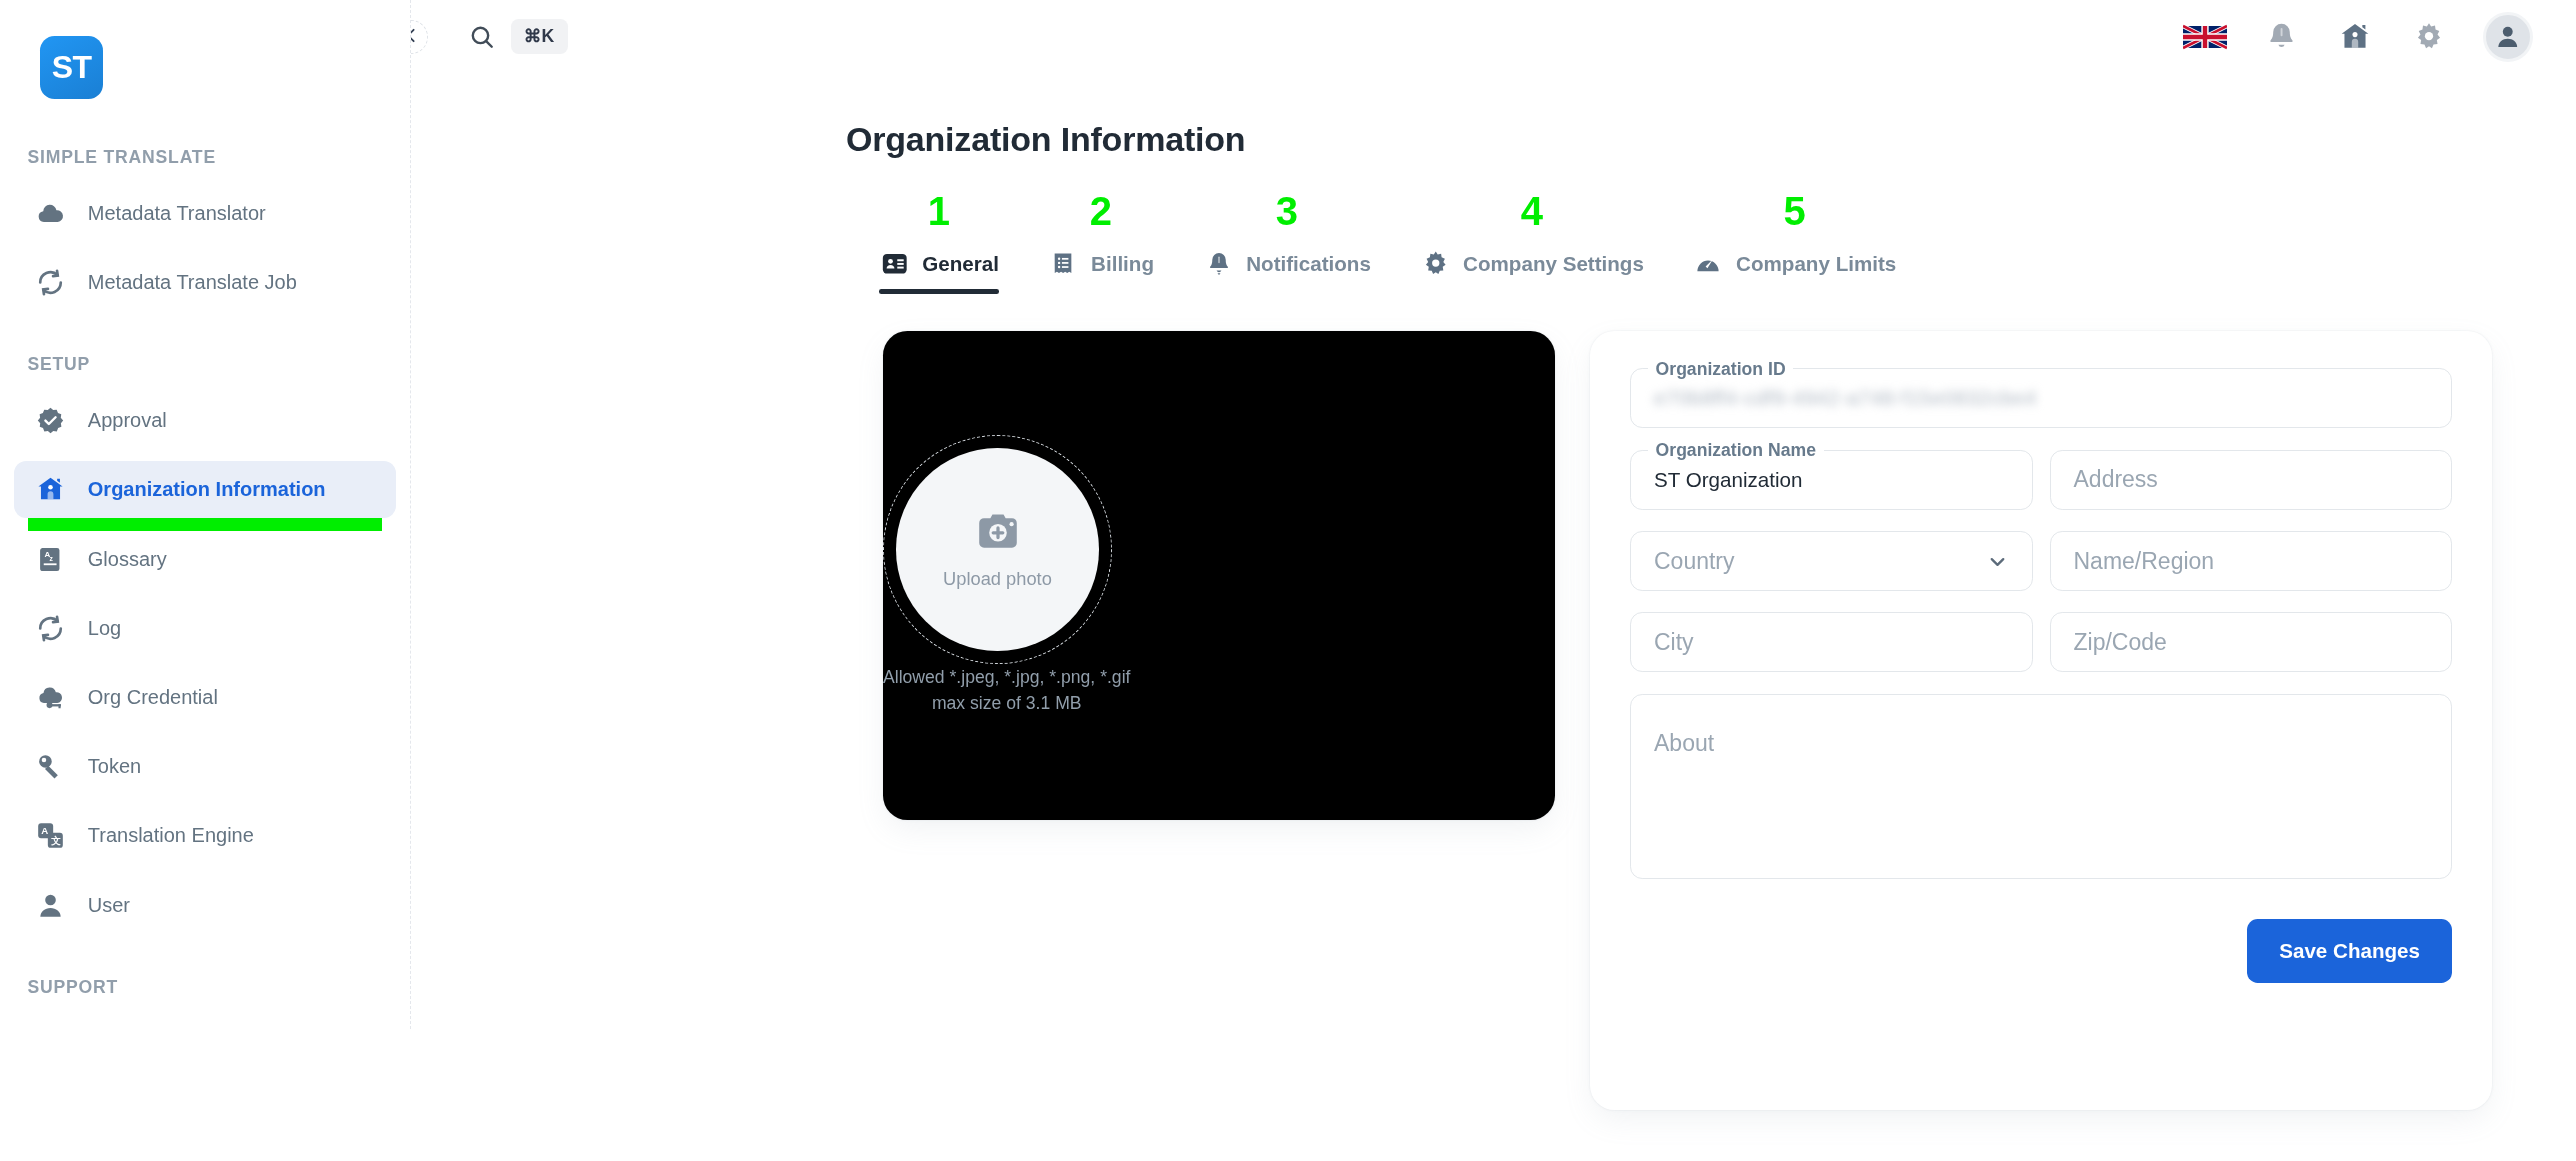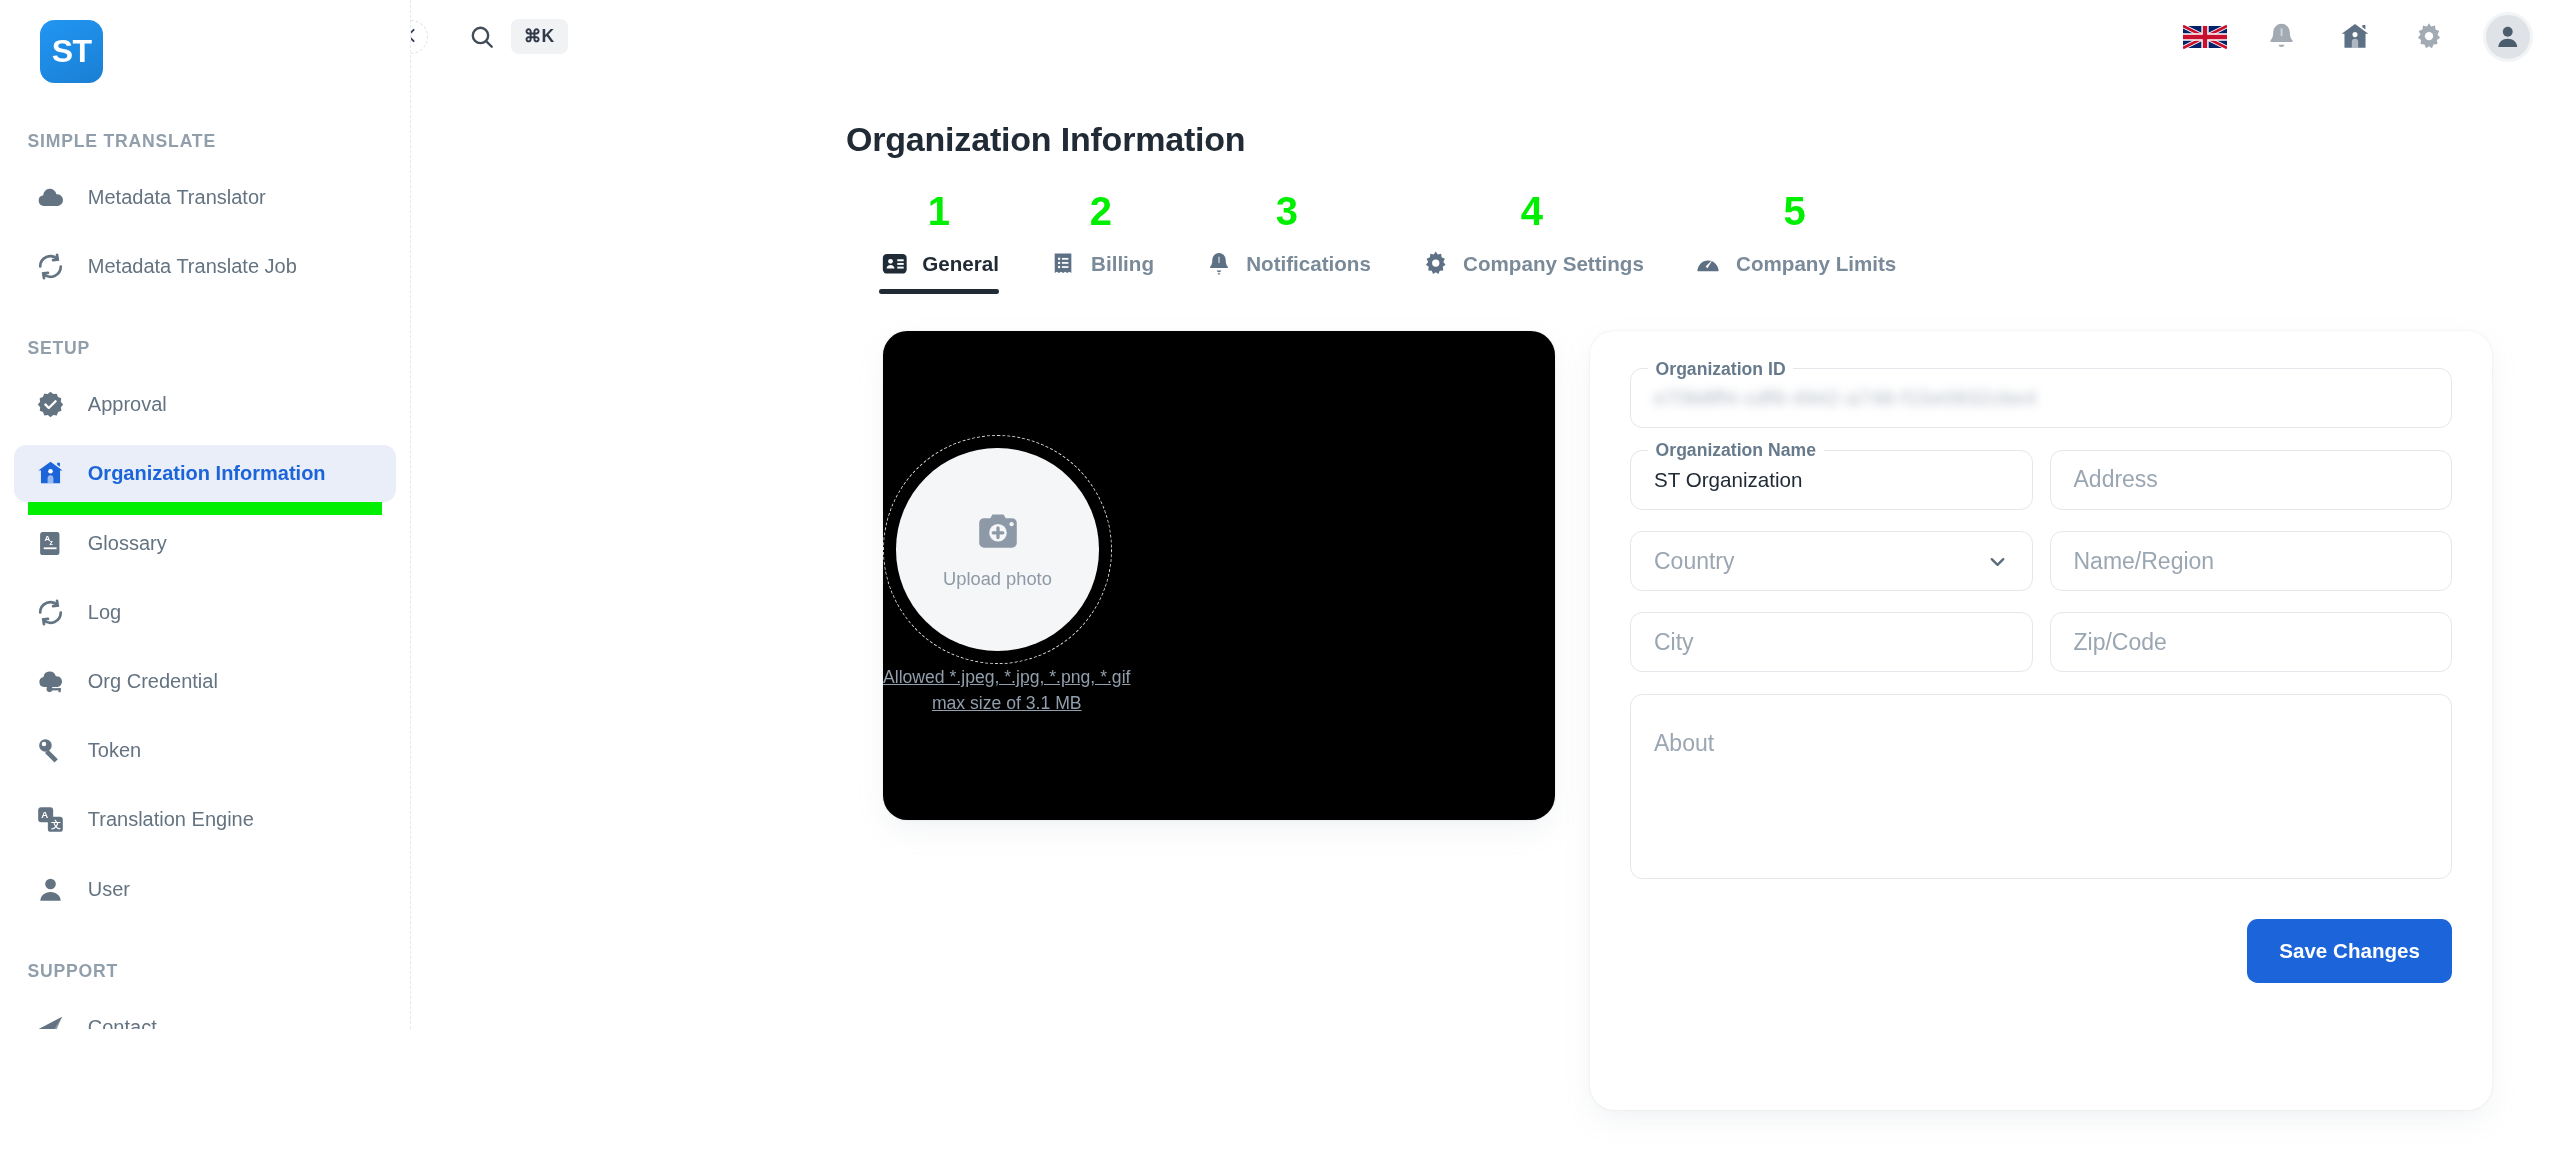--- a/index.html
+++ b/index.html
@@ -22,21 +22,21 @@
   }
 
   
   .sidebar {
     position: relative;
     width: 411px;
     height: 1029px;
     flex: 0 0 411px;
     background: #ffffff;
     border-right: 1.5px dashed #e4e7ec;
-    padding-top: 0;
+    padding-top: 16px;
     overflow: hidden;
   }
 
   .logo-wrap {
     padding: 20px 0 0 40px;
     height: 84px;
   }
   .logo {
     width: 63px;
     height: 63px;
@@ -322,21 +322,20 @@
   }
   .upload-text {
     font-size: 18.3px;
     color: #8d99a6;
   }
   .upload-hint {
     text-align: center;
     font-size: 17.6px;
     line-height: 1.5;
     color: #919eab;
-    text-decoration: underline;
   }
 
   .form-card {
     flex: 1 1 auto;
     background: #ffffff;
     border-radius: 24.4px;
     box-shadow: 0 0 2.3px rgba(145,158,171,0.22), 0 10.7px 31px -4.6px rgba(145,158,171,0.14);
     padding: 37px 40px 40px 40px;
     min-height: 779px;
   }

